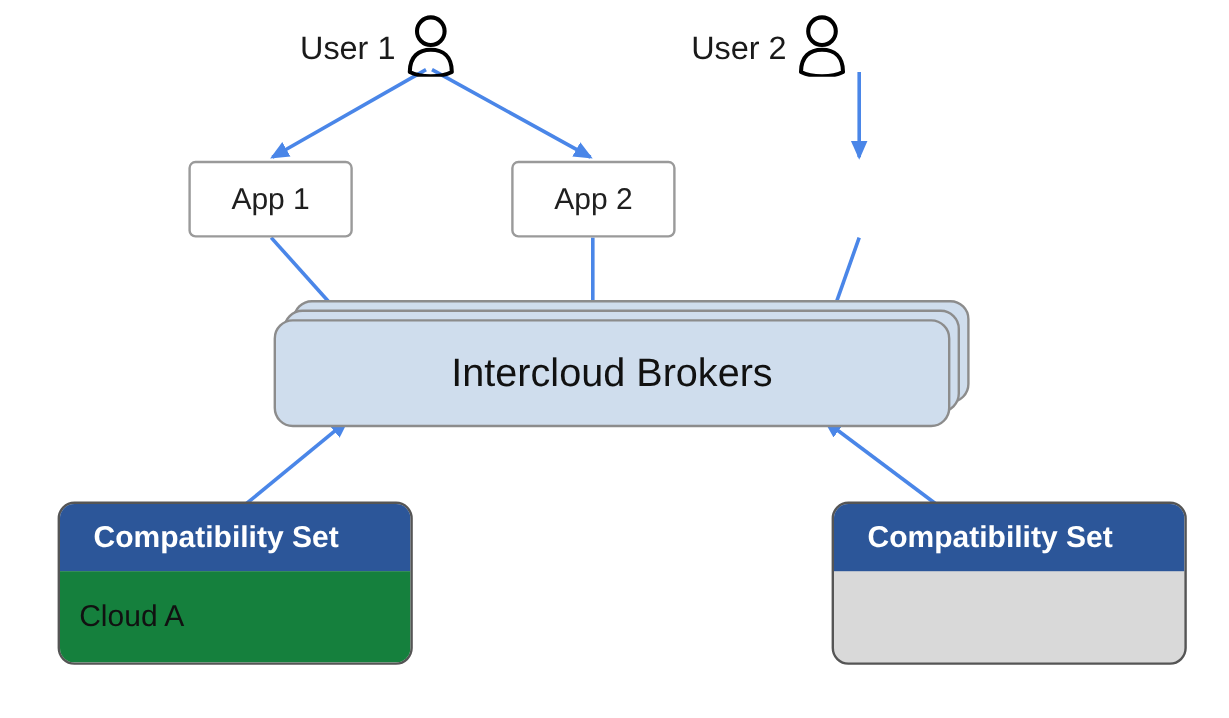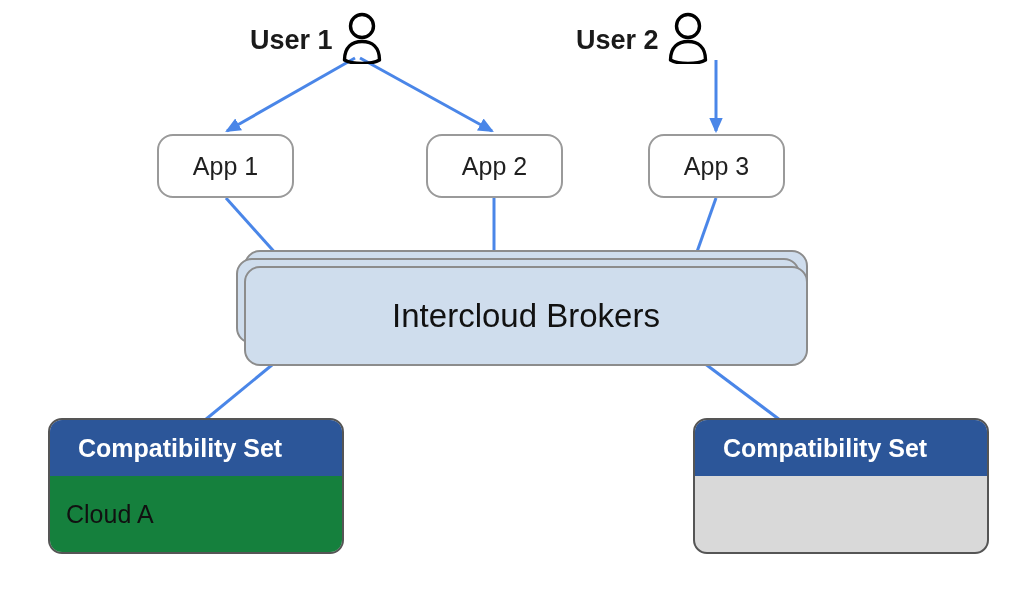--- a/index.html
+++ b/index.html
@@ -22,34 +22,34 @@
     left: 0;
     top: 0;
     width: 1024px;
     height: 598px;
     pointer-events: none;
   }
 
   .node { position: absolute; box-sizing: border-box; }
 
   
-  .actor { display: flex; align-items: center; gap: 6px; font-weight: bold; }
+  .actor { display: flex; align-items: center; gap: 6px; }
   .actor-label {
     font-size: 27px;
     color: #1a1a1a;
     white-space: nowrap;
     line-height: 1;
   }
   .actor-glyph { display: block; }
 
   
   .app-box {
     background: #ffffff;
     border: 2px solid #9a9a9a;
-    border-radius: 16px;
+    border-radius: 6px;
     display: flex;
     align-items: center;
     justify-content: center;
     font-size: 25px;
     color: #1f1f1f;
   }
 
   
   .stack-layer {
     position: absolute;
@@ -145,28 +145,25 @@
   </div>
 
   <div class="node app-box" style="left:157px; top:134px; width:137px; height:64px;">
     <span>App 1</span>
   </div>
 
   <div class="node app-box" style="left:426px; top:134px; width:137px; height:64px;">
     <span>App 2</span>
   </div>
 
-  <div class="node app-box" style="left:648px; top:134px; width:137px; height:64px;">
-    <span>App 3</span>
-  </div>
 
   <div class="node" style="left:228px; top:250px; width:580px; height:102px;">
     <div class="stack-layer" style="left:16px; top:0px; width:564px; height:86px;"></div>
     <div class="stack-layer" style="left:8px; top:8px; width:564px; height:86px;"></div>
-    <div class="stack-layer broker-front" style="left:16px; top:16px; width:564px; height:100px;">
+    <div class="stack-layer broker-front" style="left:0px; top:16px; width:564px; height:90px;">
       <span>Intercloud Brokers</span>
     </div>
   </div>
 
   <div class="node cloud-box" style="left:48px; top:418px; width:296px; height:136px;">
     <div class="cloud-head">Compatibility Set</div>
     <div class="cloud-body">Cloud A</div>
   </div>
 
   <div class="node cloud-box" style="left:693px; top:418px; width:296px; height:136px;">

